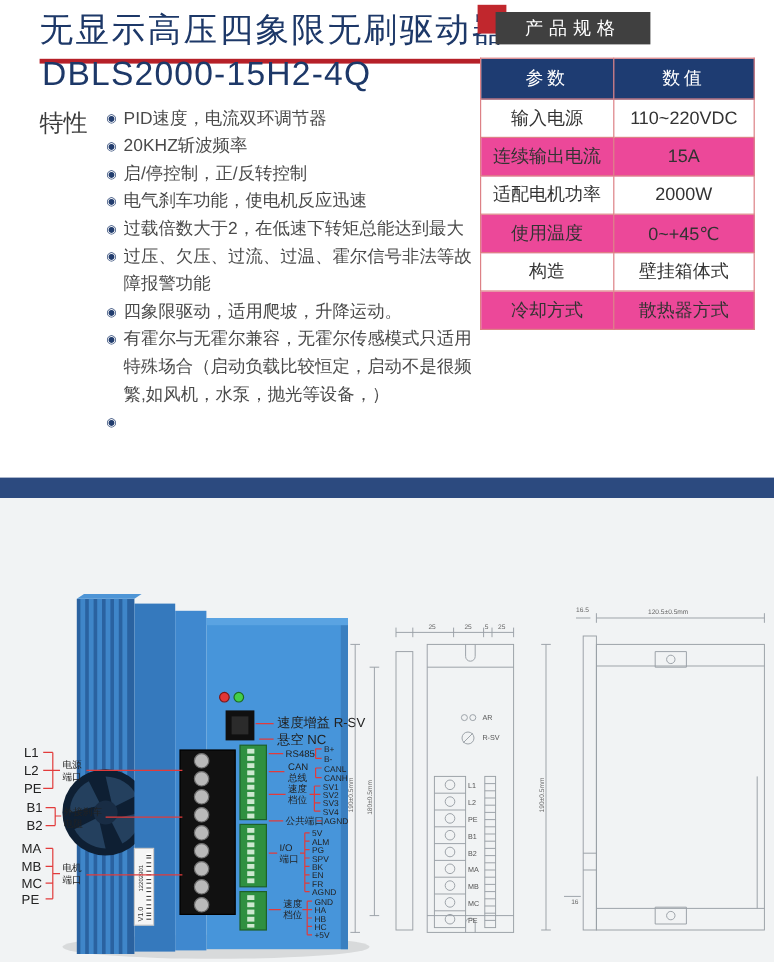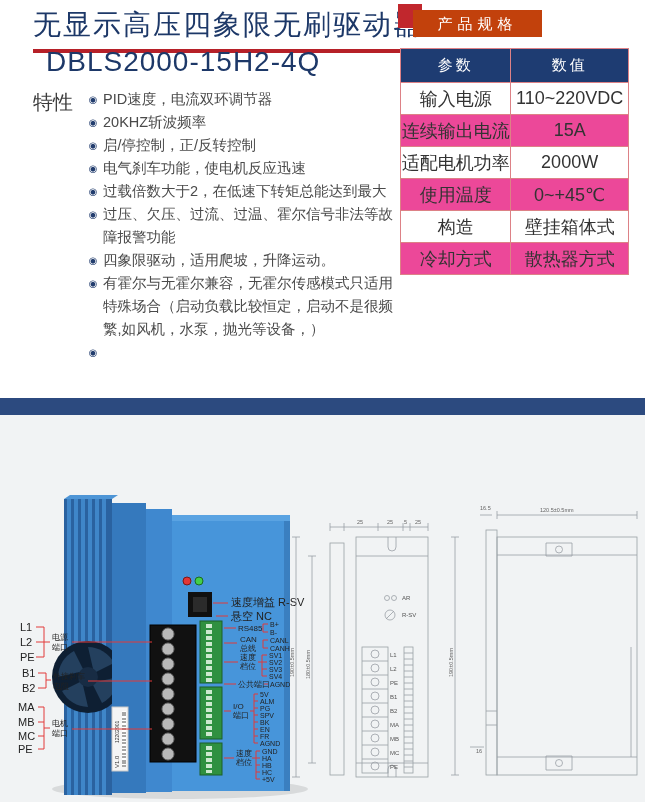--- a/index.html
+++ b/index.html
@@ -1,35 +1,35 @@
 <!DOCTYPE html>
 <html><head>
 <meta charset="utf-8">
 <style>
   html,body{margin:0;padding:0;}
   body{width:645px;height:802px;background:#ffffff;font-family:"Liberation Sans","DejaVu Sans",sans-serif;position:relative;overflow:hidden;}
   .page{position:absolute;inset:0;width:645px;height:802px;}
 
   
   .title{position:absolute;left:33px;top:6px;margin:0;font-size:28px;font-weight:normal;color:#1d3868;letter-spacing:2px;padding-bottom:5px;border-bottom:4px solid #b62028;display:inline-block;}
-  .model{position:absolute;left:46px;top:46px;margin:0;font-size:28px;font-weight:normal;color:#1d3868;letter-spacing:1px;}
+  .model{position:absolute;left:35px;top:46px;margin:0;font-size:28px;font-weight:normal;color:#1d3868;letter-spacing:1px;}
 
   .features{position:absolute;left:33px;top:88px;display:flex;}
   .feat-head{font-size:20px;color:#3b3b3b;margin-right:10px;white-space:nowrap;padding-top:1px;}
   .features ul{list-style:none;margin:0;padding:0;width:314px;}
   .features li{display:flex;font-size:14.5px;line-height:23px;color:#4a4a4a;}
   .blt{flex:none;width:20px;text-align:center;font-size:10px;color:#223d6e;line-height:23px;}
 
   .spec-red{position:absolute;left:398px;top:4px;width:24px;height:24px;background:#c1272d;}
-  .spec-bar{position:absolute;left:413px;top:10px;width:129px;height:27px;background:#c2410c;color:#fff;font-size:15px;letter-spacing:5px;text-align:center;line-height:27px;}
+  .spec-bar{position:absolute;left:413px;top:10px;width:129px;height:27px;background:#404040;color:#fff;font-size:15px;letter-spacing:5px;text-align:center;line-height:27px;}
 
   .spec-table{position:absolute;left:400px;top:48px;width:229px;border-collapse:collapse;background:#fff;}
   .spec-table th,.spec-table td{border:1px solid #dd8186;text-align:center;padding:0;}
   .spec-table th{background:#1e3c72;color:#fff;height:33px;font-size:15px;font-weight:normal;letter-spacing:3px;}
-  .spec-table td{height:31px;font-size:18px;color:#333;}
+  .spec-table td{height:31px;font-size:15px;color:#333;}
   .spec-table td.p{width:112px;}
   .spec-table td.v{width:117px;}
   .spec-table tr:nth-child(2n+3){background:#ec4899;}
 
   .divider{position:absolute;left:0;top:398px;width:645px;height:17px;background:#2c4a7f;}
   .bottom{position:absolute;left:0;top:415px;width:645px;height:387px;background:#f1f3f4;}
 
   
   text{font-family:"Liberation Sans","DejaVu Sans",sans-serif;}
   .ann{stroke:#e23b3b;stroke-width:1;fill:none;}

